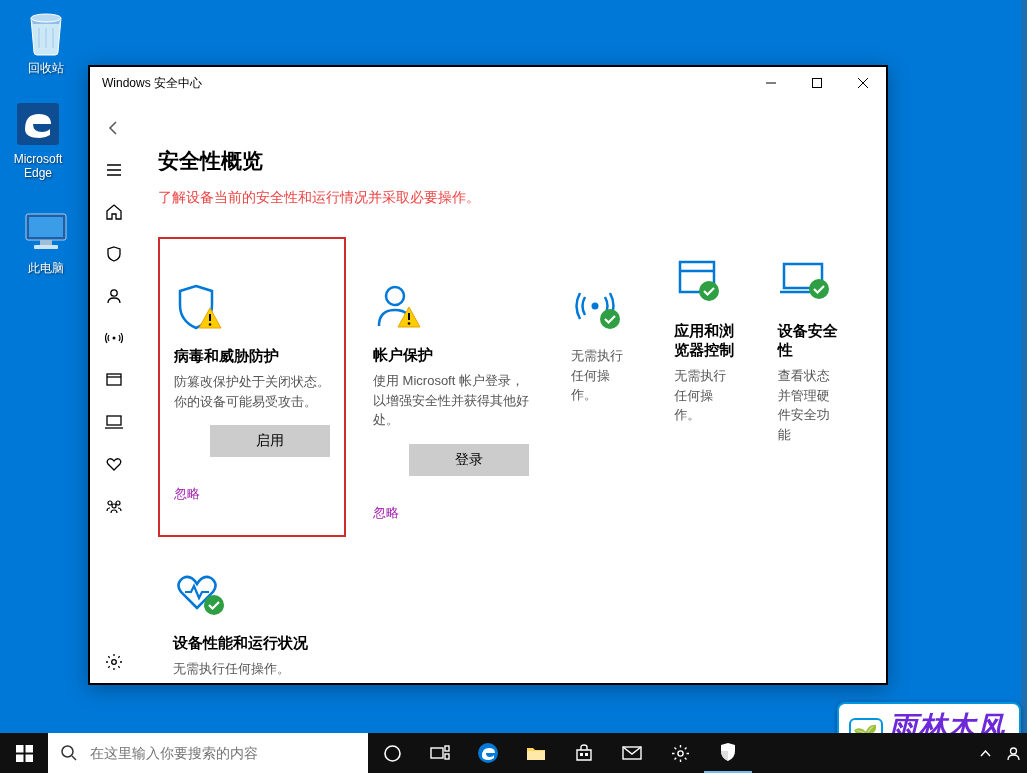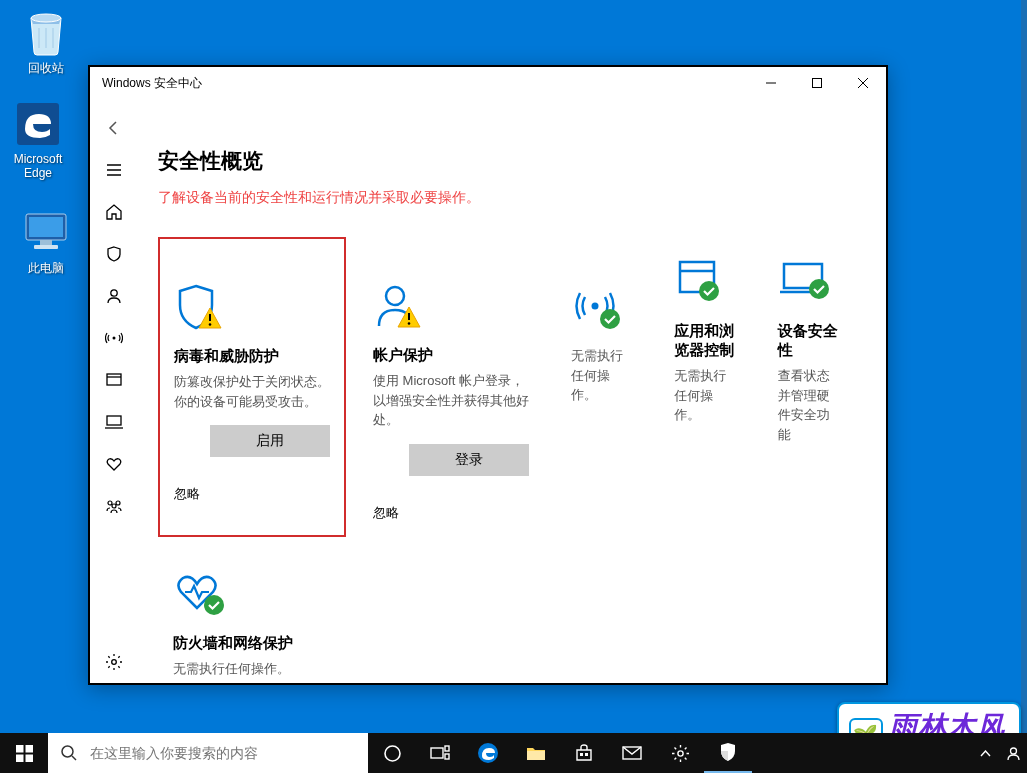--- a/index.html
+++ b/index.html
@@ -35,21 +35,21 @@
 .main-heading { font-size: 21px; font-weight: 600; margin-top: 44px; margin-bottom: 14px; }
 .main-sub { font-size: 14px; color: #ef4444; margin-bottom: 30px; }
 
 .cards { display: grid; grid-template-columns: repeat(5, 1fr); gap: 12px; }
 .card { border: 1px solid transparent; padding: 20px 14px 14px; min-height: 180px; }
 .card.highlight { border: 2px solid #d12c2c; padding: 44px 14px 14px; }
 .card-icon { height: 48px; margin-bottom: 16px; position: relative; }
 .card-title { font-size: 15px; font-weight: 600; margin-bottom: 6px; }
 .card-desc { font-size: 13px; color: #555; line-height: 1.5; margin-bottom: 14px; }
 .card-btn { width: 120px; height: 32px; background: #ccc; border: none; font-size: 14px; cursor: pointer; display: block; margin-left: 36px; }
-.card-link { color: #000000; font-size: 13px; margin-top: 28px; display: inline-block; cursor: pointer; }
+.card-link { color: #a21caf; font-size: 13px; margin-top: 28px; display: inline-block; cursor: pointer; }
 
 
 .warn-badge { position: absolute; left: 24px; top: 24px; }
 .ok-badge { position: absolute; left: 28px; top: 26px; }
 
 
 .taskbar { position: absolute; left: 0; bottom: 0; width: 100%; height: 40px; background: #101010; display: flex; align-items: center; color: white; }
 .tb-start { width: 48px; height: 40px; display: flex; align-items: center; justify-content: center; cursor: pointer; }
 .tb-search { flex: 0 0 320px; height: 40px; background: #ffffff; display: flex; align-items: center; padding: 0 12px; color: #555; gap: 12px; cursor: text; }
 .tb-search input { border: none; outline: none; flex: 1; font-size: 14px; background: transparent; }
@@ -291,21 +291,21 @@
           <div class="card-icon">
             <svg width="48" height="44" viewBox="0 0 48 44">
                 <path d="M24 38 L8 22 Q2 14 10 8 Q18 4 24 14 Q30 4 38 8 Q46 14 40 22 Z" fill="none" stroke="#0078d7" stroke-width="2.5"></path>
                 <path d="M12 22 L18 22 L21 16 L26 28 L29 22 L36 22" fill="none" stroke="#0078d7" stroke-width="2.2"></path>
               </svg>
             <span class="ok-badge" style="left:30px;top:24px"><svg width="22" height="22">
                   <circle cx="11" cy="11" r="10" fill="#2ea043"></circle>
                   <path d="M6 11 L9.5 14.5 L16 8" fill="none" stroke="#fff" stroke-width="2.2"></path>
                 </svg></span>
           </div>
-          <div class="card-title">防火墙和网络保护</div>
+          <div class="card-title">设备性能和运行状况</div>
           <div class="card-desc">无需执行任何操作。</div>
         </div>
 
       </div>
     </div>
   </div>
 </div>
 
 <div class="watermark">
   <div class="logo-sq">🌱</div>

